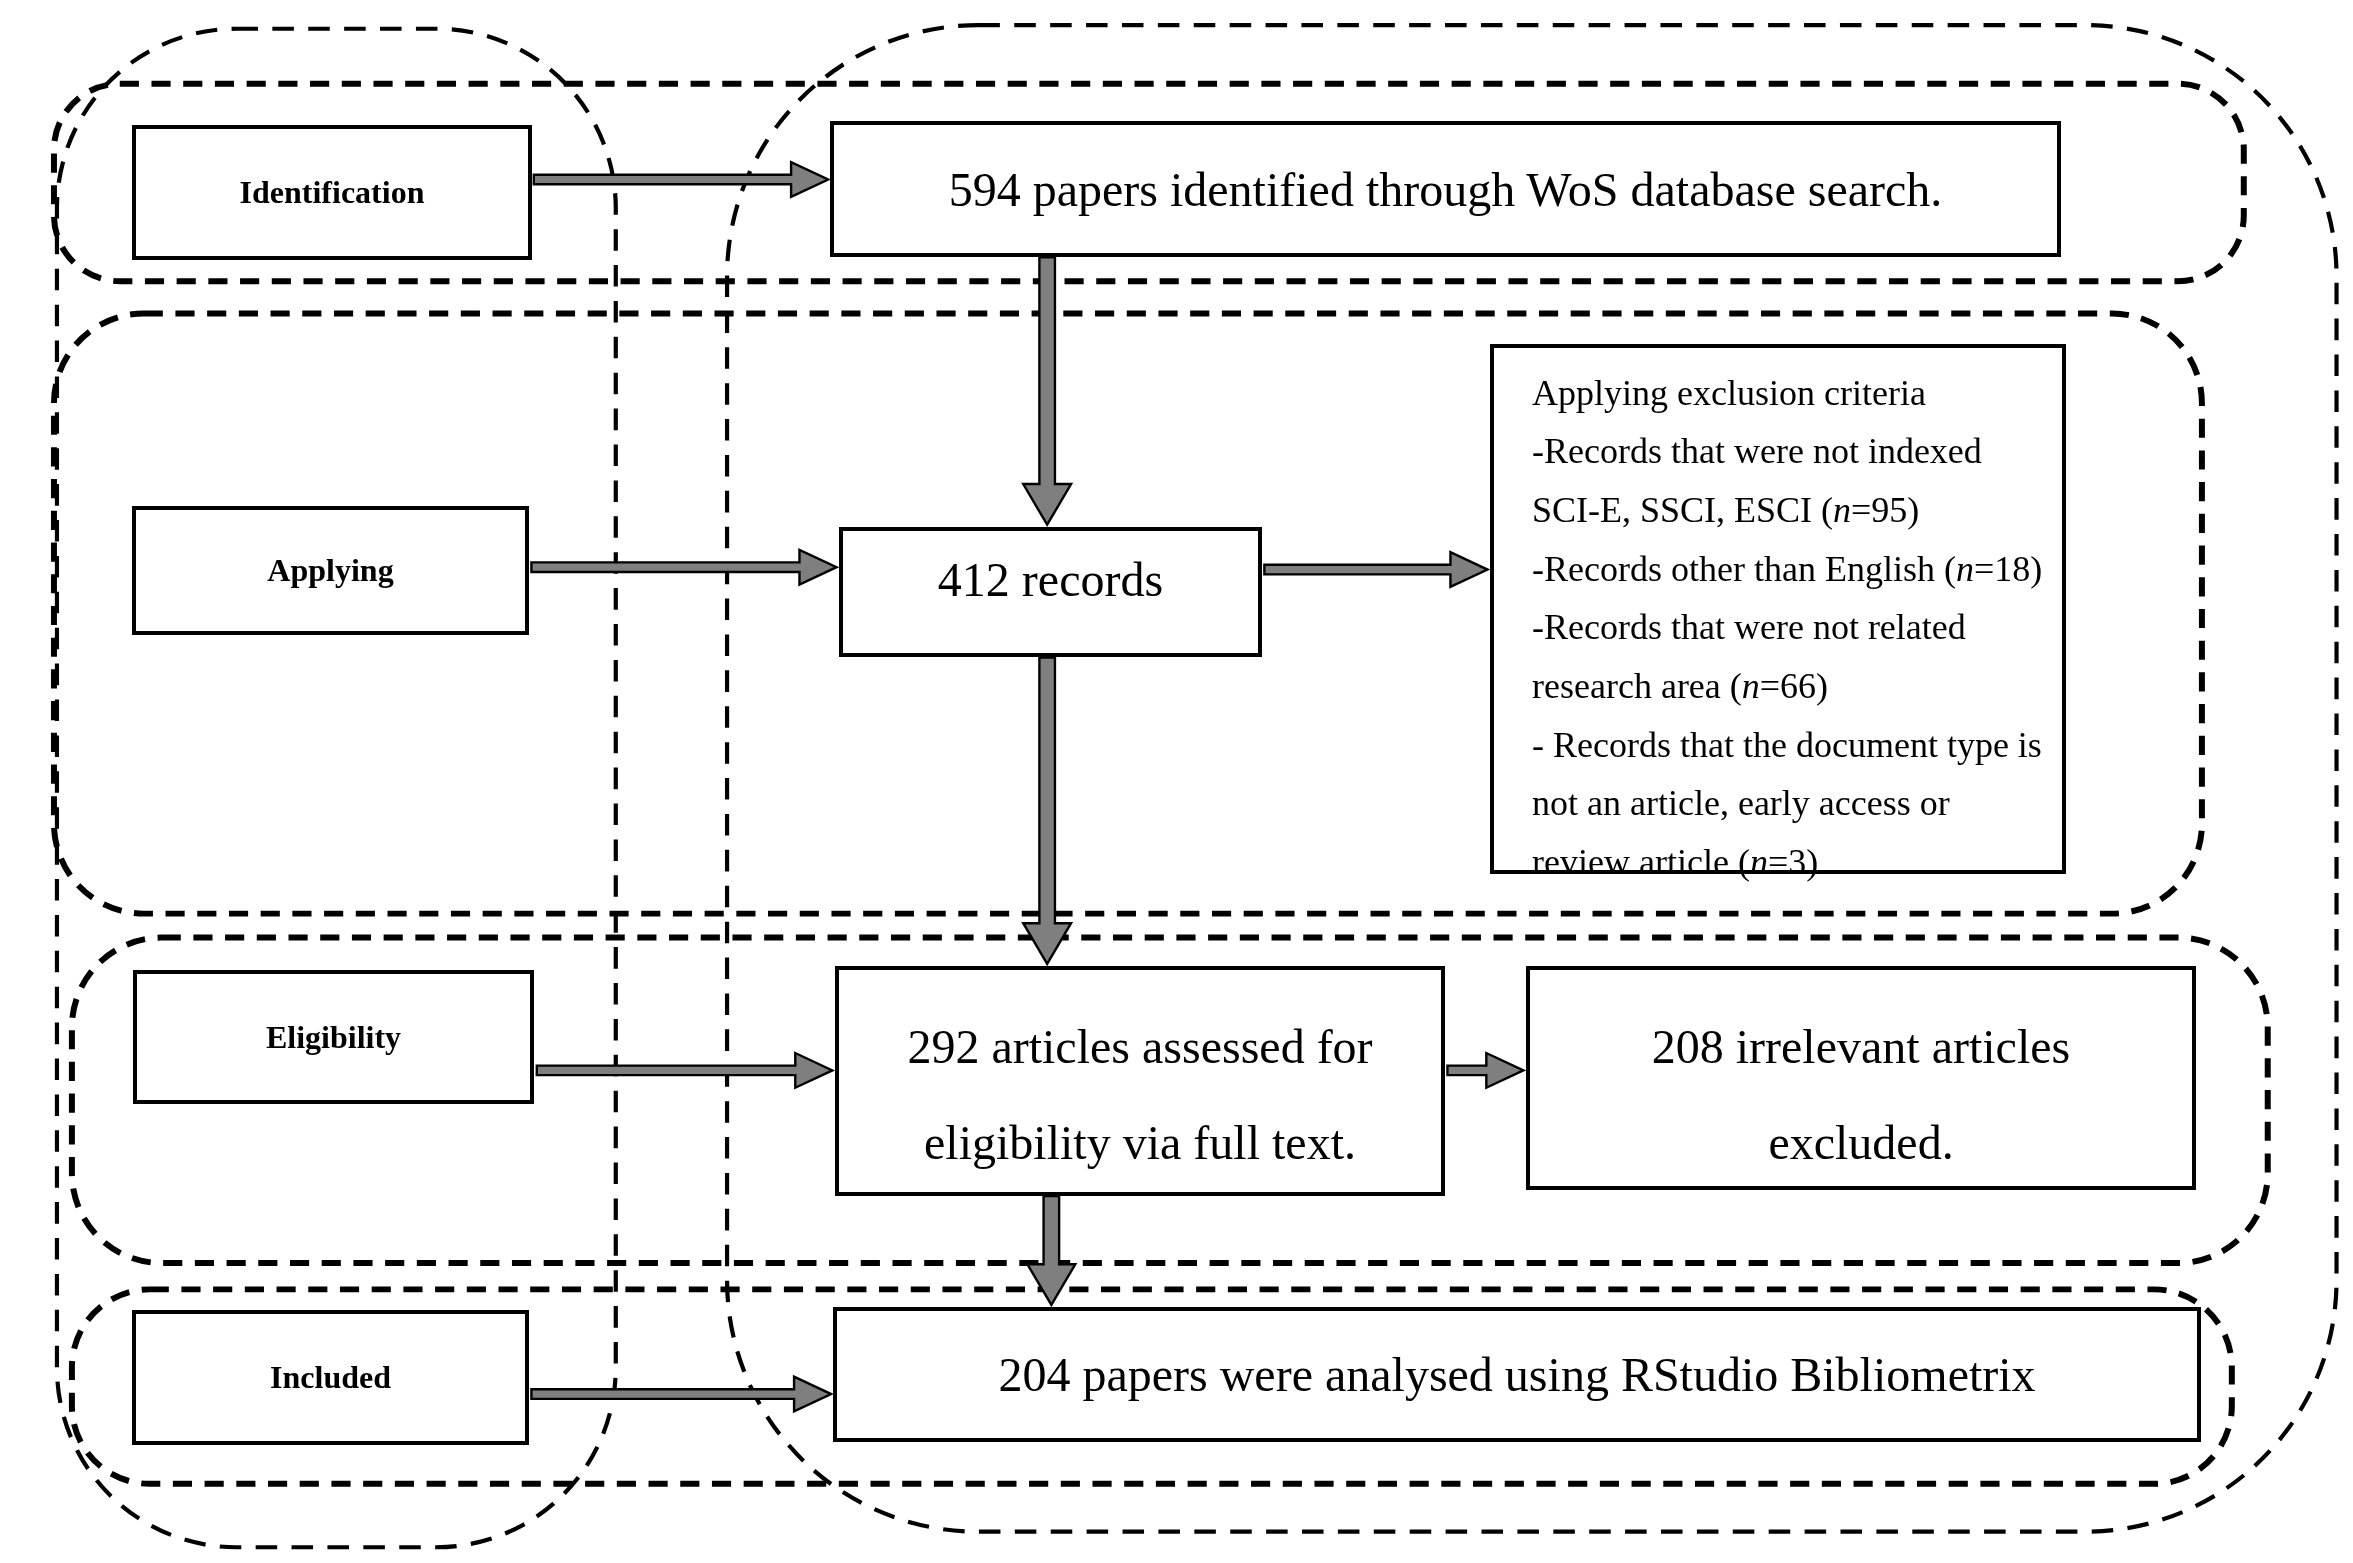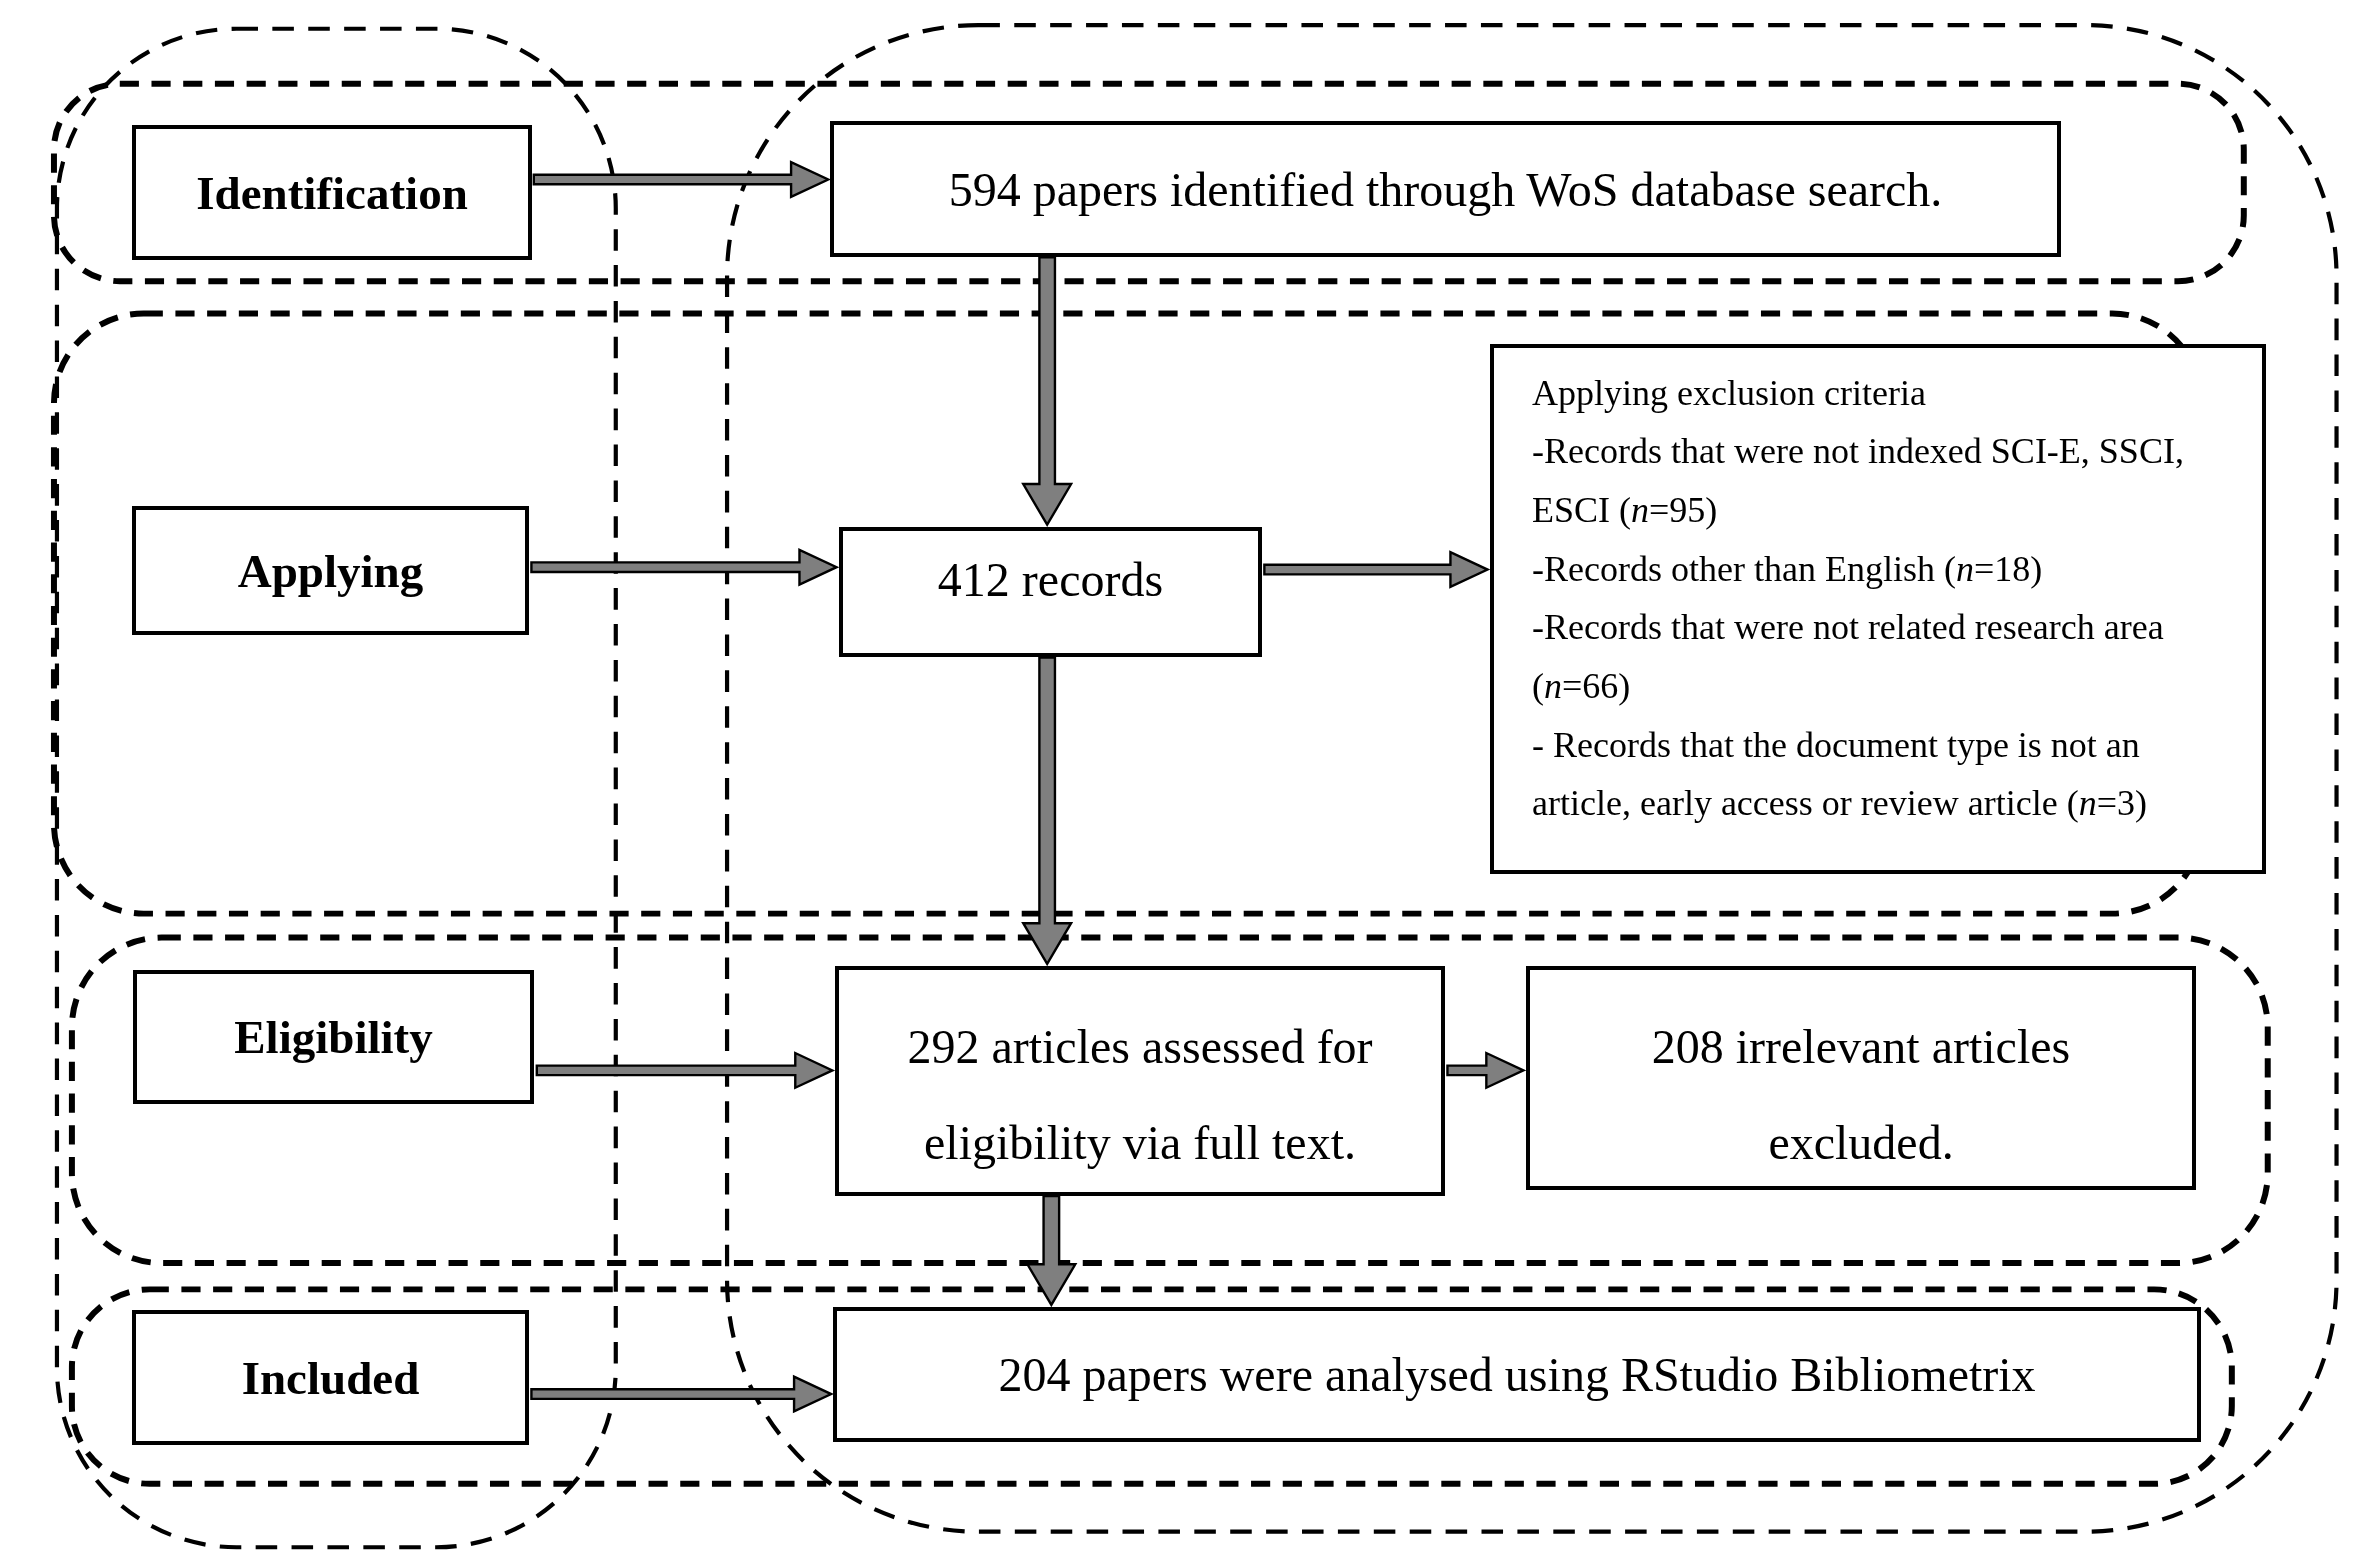--- a/index.html
+++ b/index.html
@@ -19,21 +19,21 @@
   .box {
     position: absolute;
     box-sizing: border-box;
     border: 4.2px solid #000000;
     background: #ffffff;
     display: flex;
     align-items: center;
     justify-content: center;
     text-align: center;
   }
-  .stage   { font-size: 47px; font-weight: bold; }
+  .stage   { font-size: 32px; font-weight: bold; }
   .content { font-size: 48px; }
   .box-records  { padding-bottom: 25px; }
   .twoline { align-items: flex-start; line-height: 2.0; padding-top: 29px; }
   .box-exclusion {
     align-items: flex-start;
     justify-content: flex-start;
     text-align: left;
     font-size: 36px;
     line-height: 1.63;
     padding: 15.6px 18px 12px 38px;
@@ -83,21 +83,21 @@
   </div>
 
   <div class="box content" style="left:830px; top:121px; width:1231px; height:136px;">
     <span>594 papers identified through WoS database search.</span>
   </div>
 
   <div class="box content box-records" style="left:839px; top:527px; width:423px; height:130px;">
     <span>412 records</span>
   </div>
 
-  <div class="box box-exclusion" style="left:1490px; top:344px; width:776px; height:530px;">
+  <div class="box box-exclusion" style="left:1490px; top:344px; width:576px; height:530px;">
     <div>
       <p>Applying exclusion criteria</p>
       <p>-Records that were not indexed SCI-E, SSCI, ESCI (<i>n</i>=95)</p>
       <p>-Records other than English (<i>n</i>=18)</p>
       <p>-Records that were not related research area (<i>n</i>=66)</p>
       <p>- Records that the document type is not an article, early access or review article (<i>n</i>=3)</p>
     </div>
   </div>
 
   <div class="box content twoline" style="left:835px; top:966px; width:610px; height:230px;">

